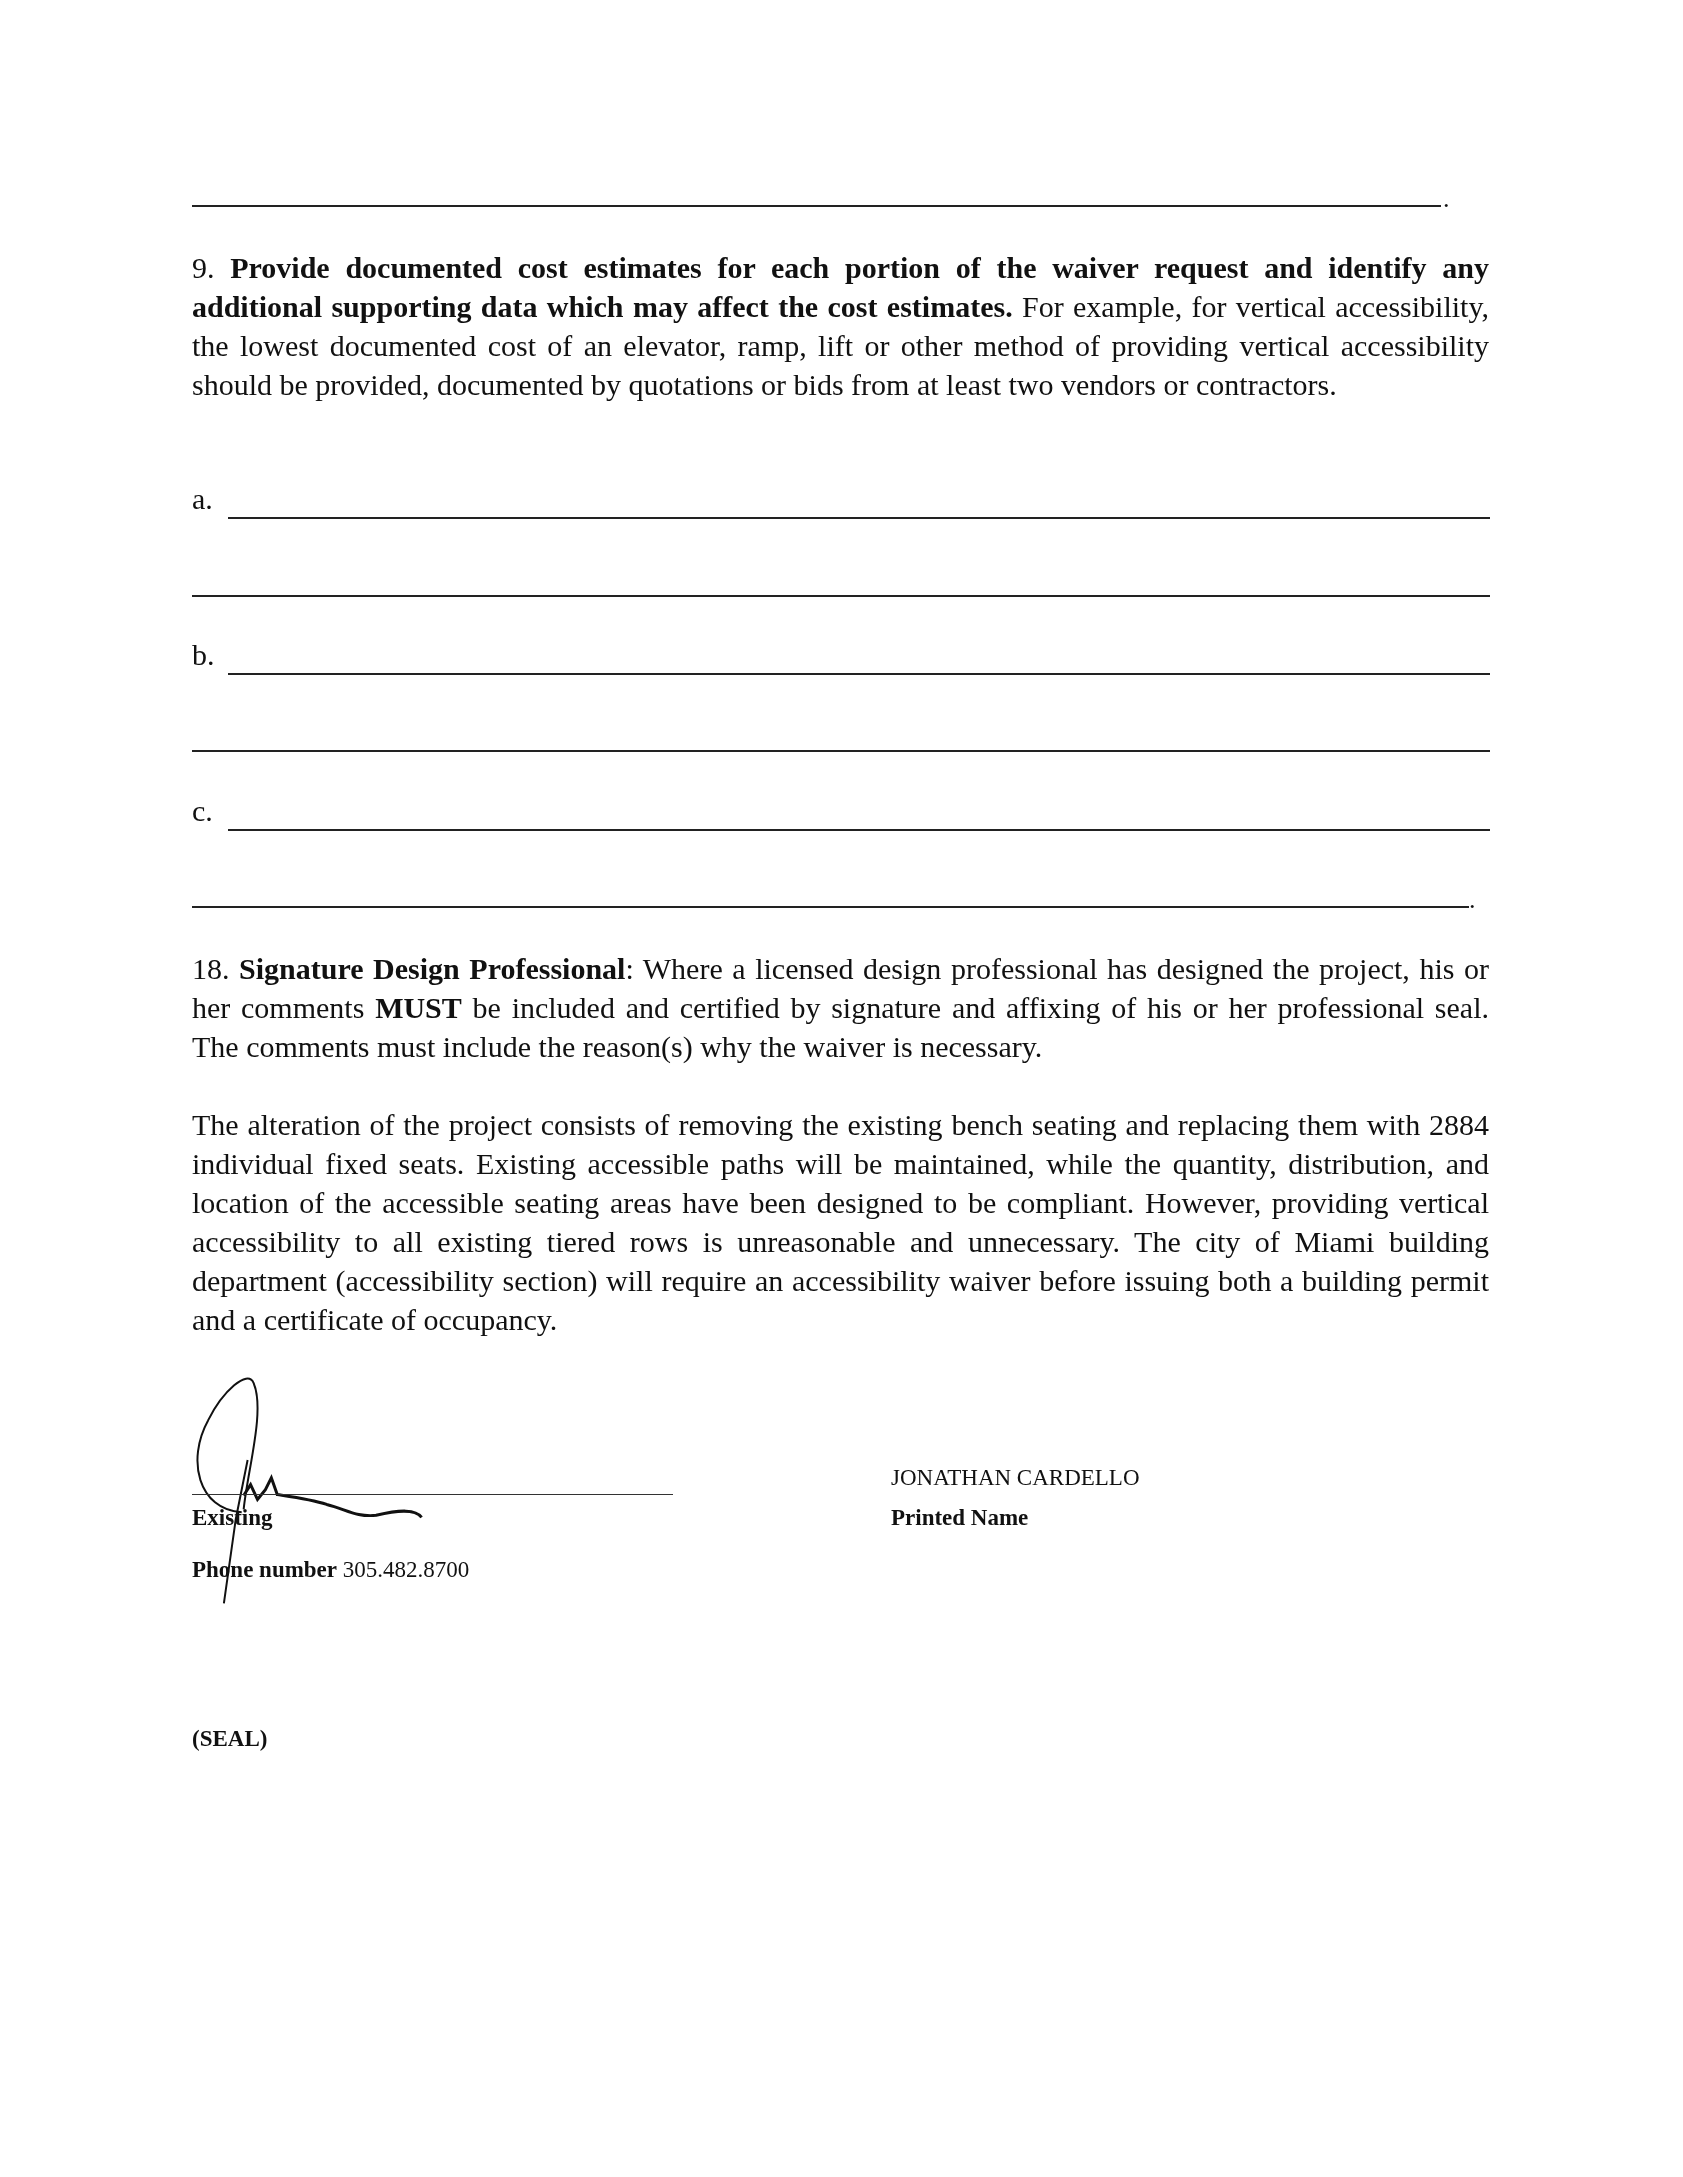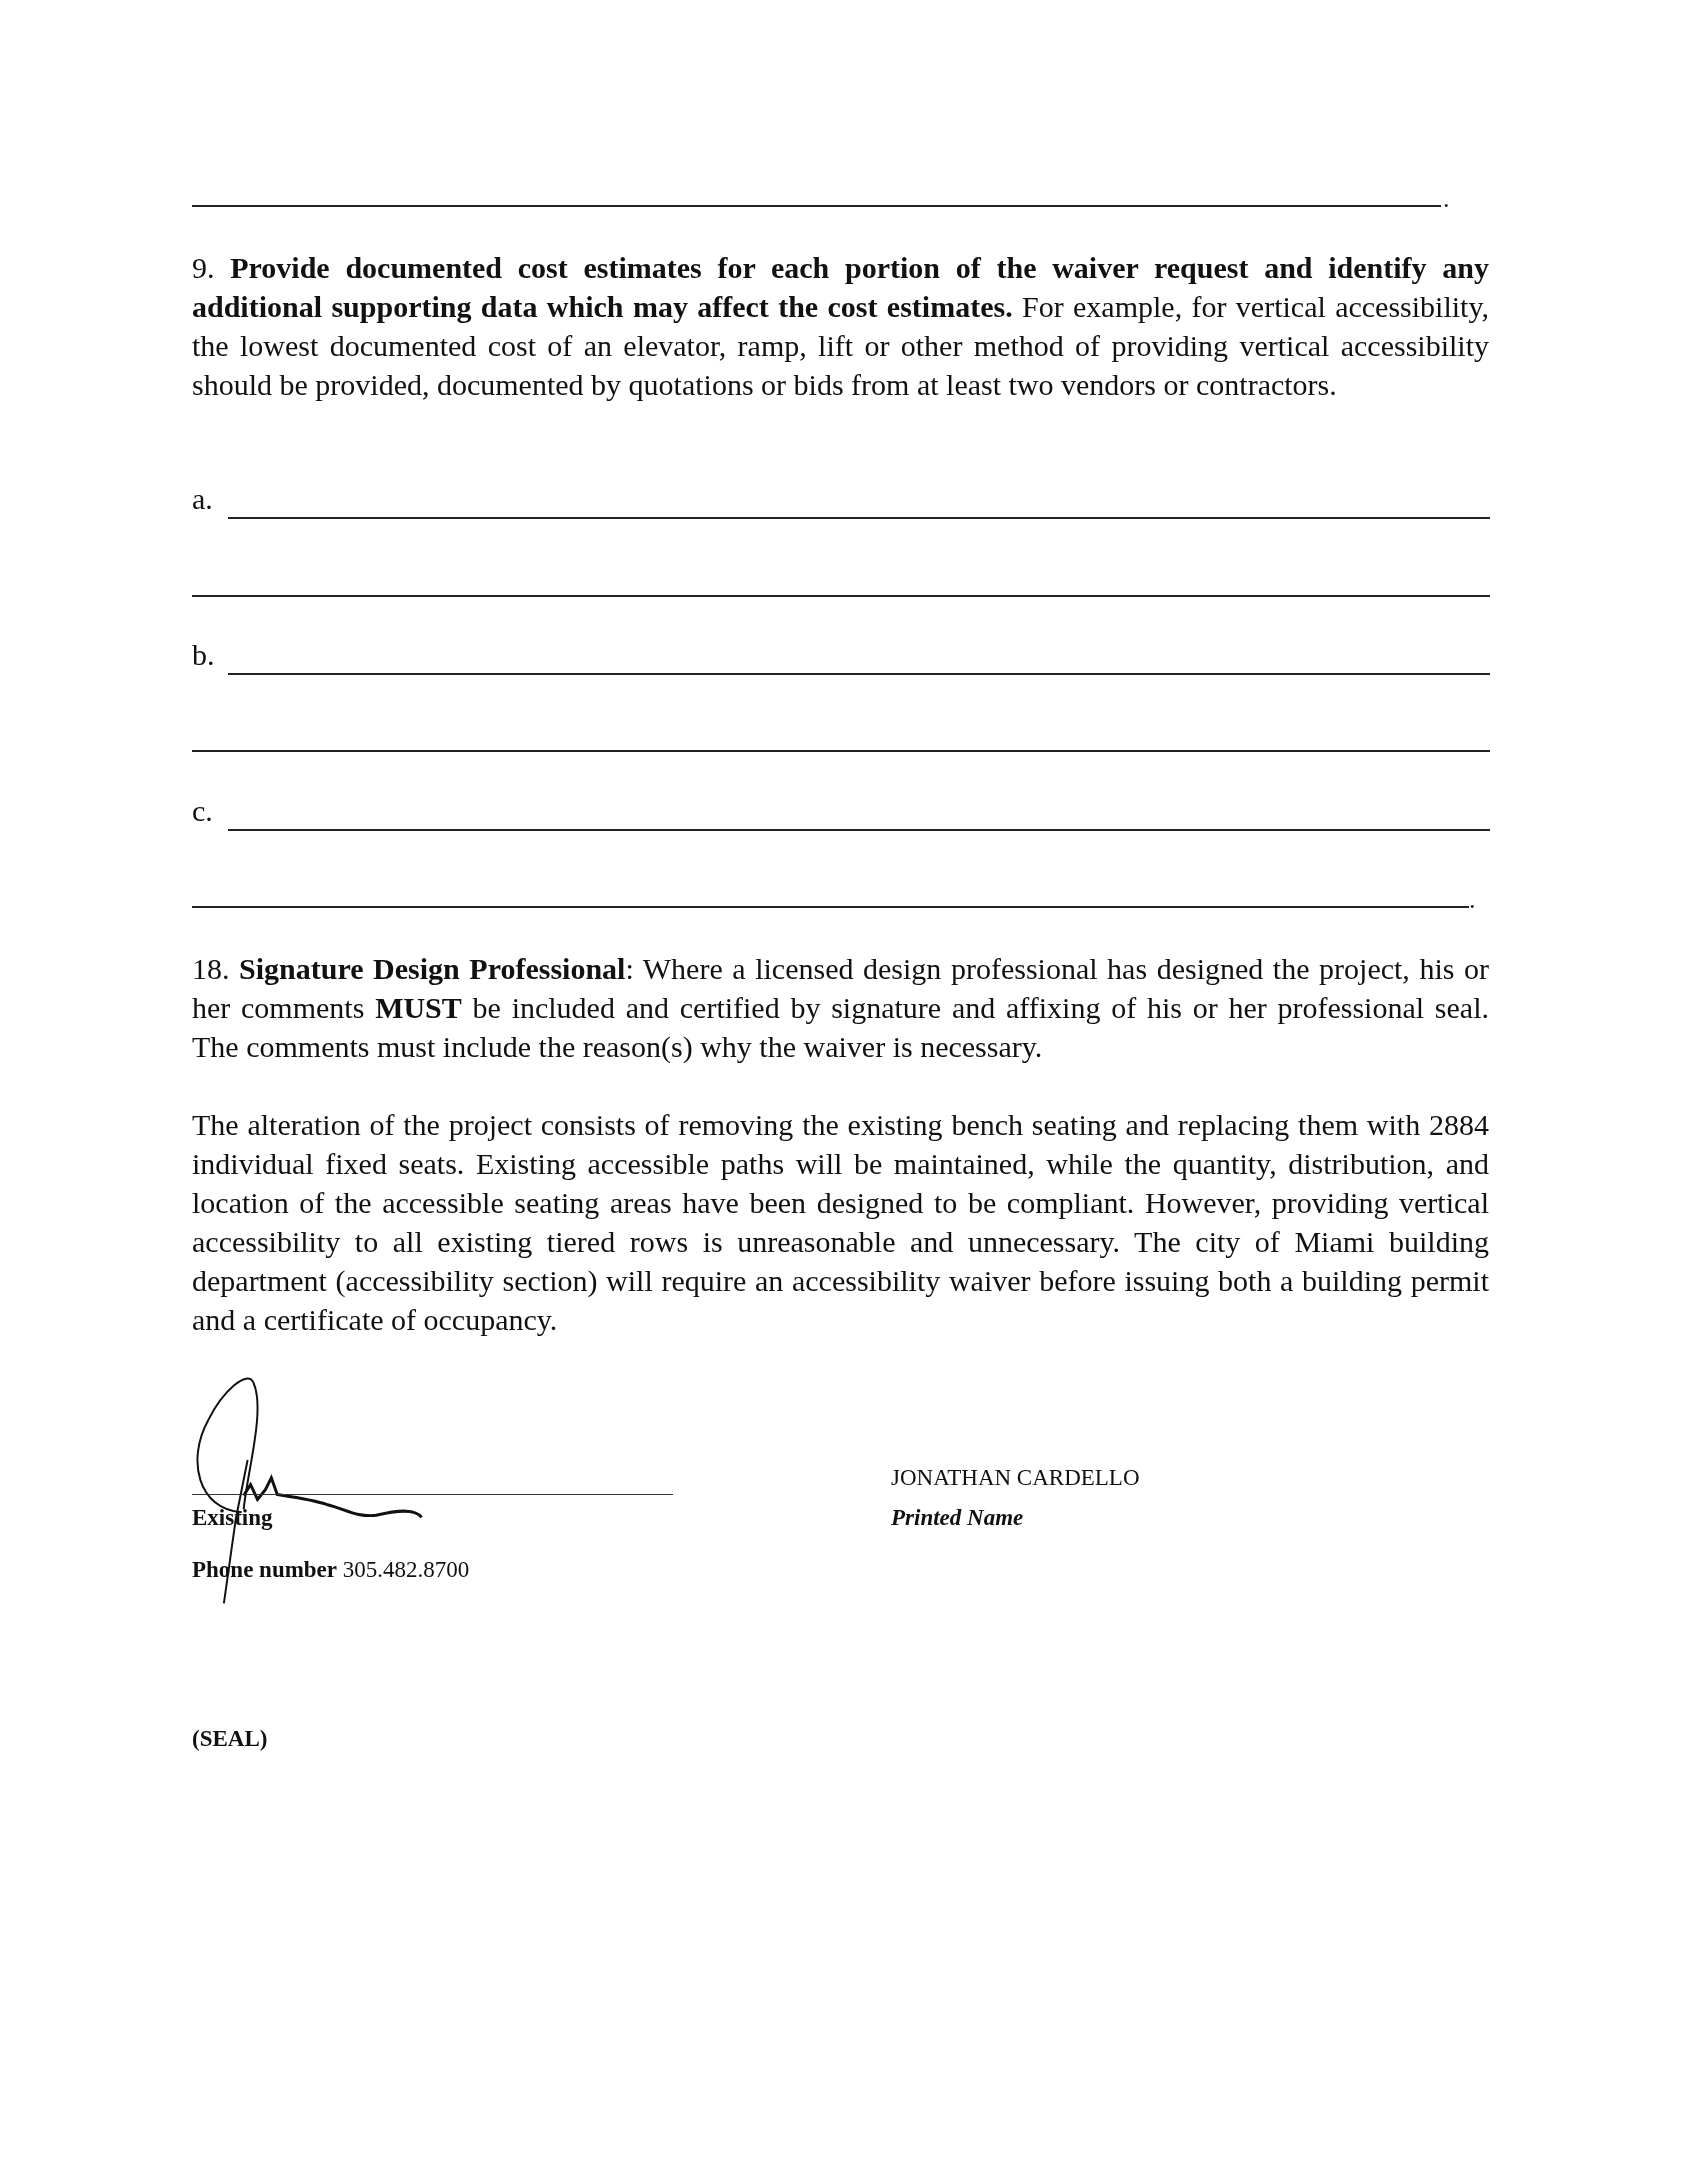--- a/index.html
+++ b/index.html
@@ -57,21 +57,21 @@
 
   <svg class="signature" viewBox="0 0 420 260">
     <path d="M 64 143 C 20 140, 8 90, 30 50 C 45 20, 70 -2, 76 12 C 88 40, 70 100, 66 140" fill="none" stroke="#111" stroke-width="2"></path>
     <path d="M 70 90 L 58 150 L 46 235" fill="none" stroke="#111" stroke-width="2"></path>
     <path d="M 66 126 L 73 115 L 80 130 L 88 120 L 94 108 L 100 125 C 120 128, 135 130, 150 135 C 170 140, 180 148, 200 146 C 225 140, 240 140, 246 148" fill="none" stroke="#111" stroke-width="3"></path>
   </svg>
   <div class="sig-line"></div>
   <span class="abs small-bold" style="left:192px; top:1506px;">Existing</span>
 
   <span class="abs" style="left:891px; top:1466px;">JONATHAN CARDELLO</span>
-  <span class="abs small-bold" style="left:891px; top:1506px;font-style:italic;">Printed Name</span>
+  <span class="abs small-bold" style="left:891px; top:1506px;">Printed Name</span>
 
   <div class="abs" style="left:192px; top:1558px;">
     <b>Phone number</b>
     <span>305.482.8700</span>
   </div>
 
   <span class="abs small-bold" style="left:192px; top:1727px;">(SEAL)</span>
 </div>
 
 

